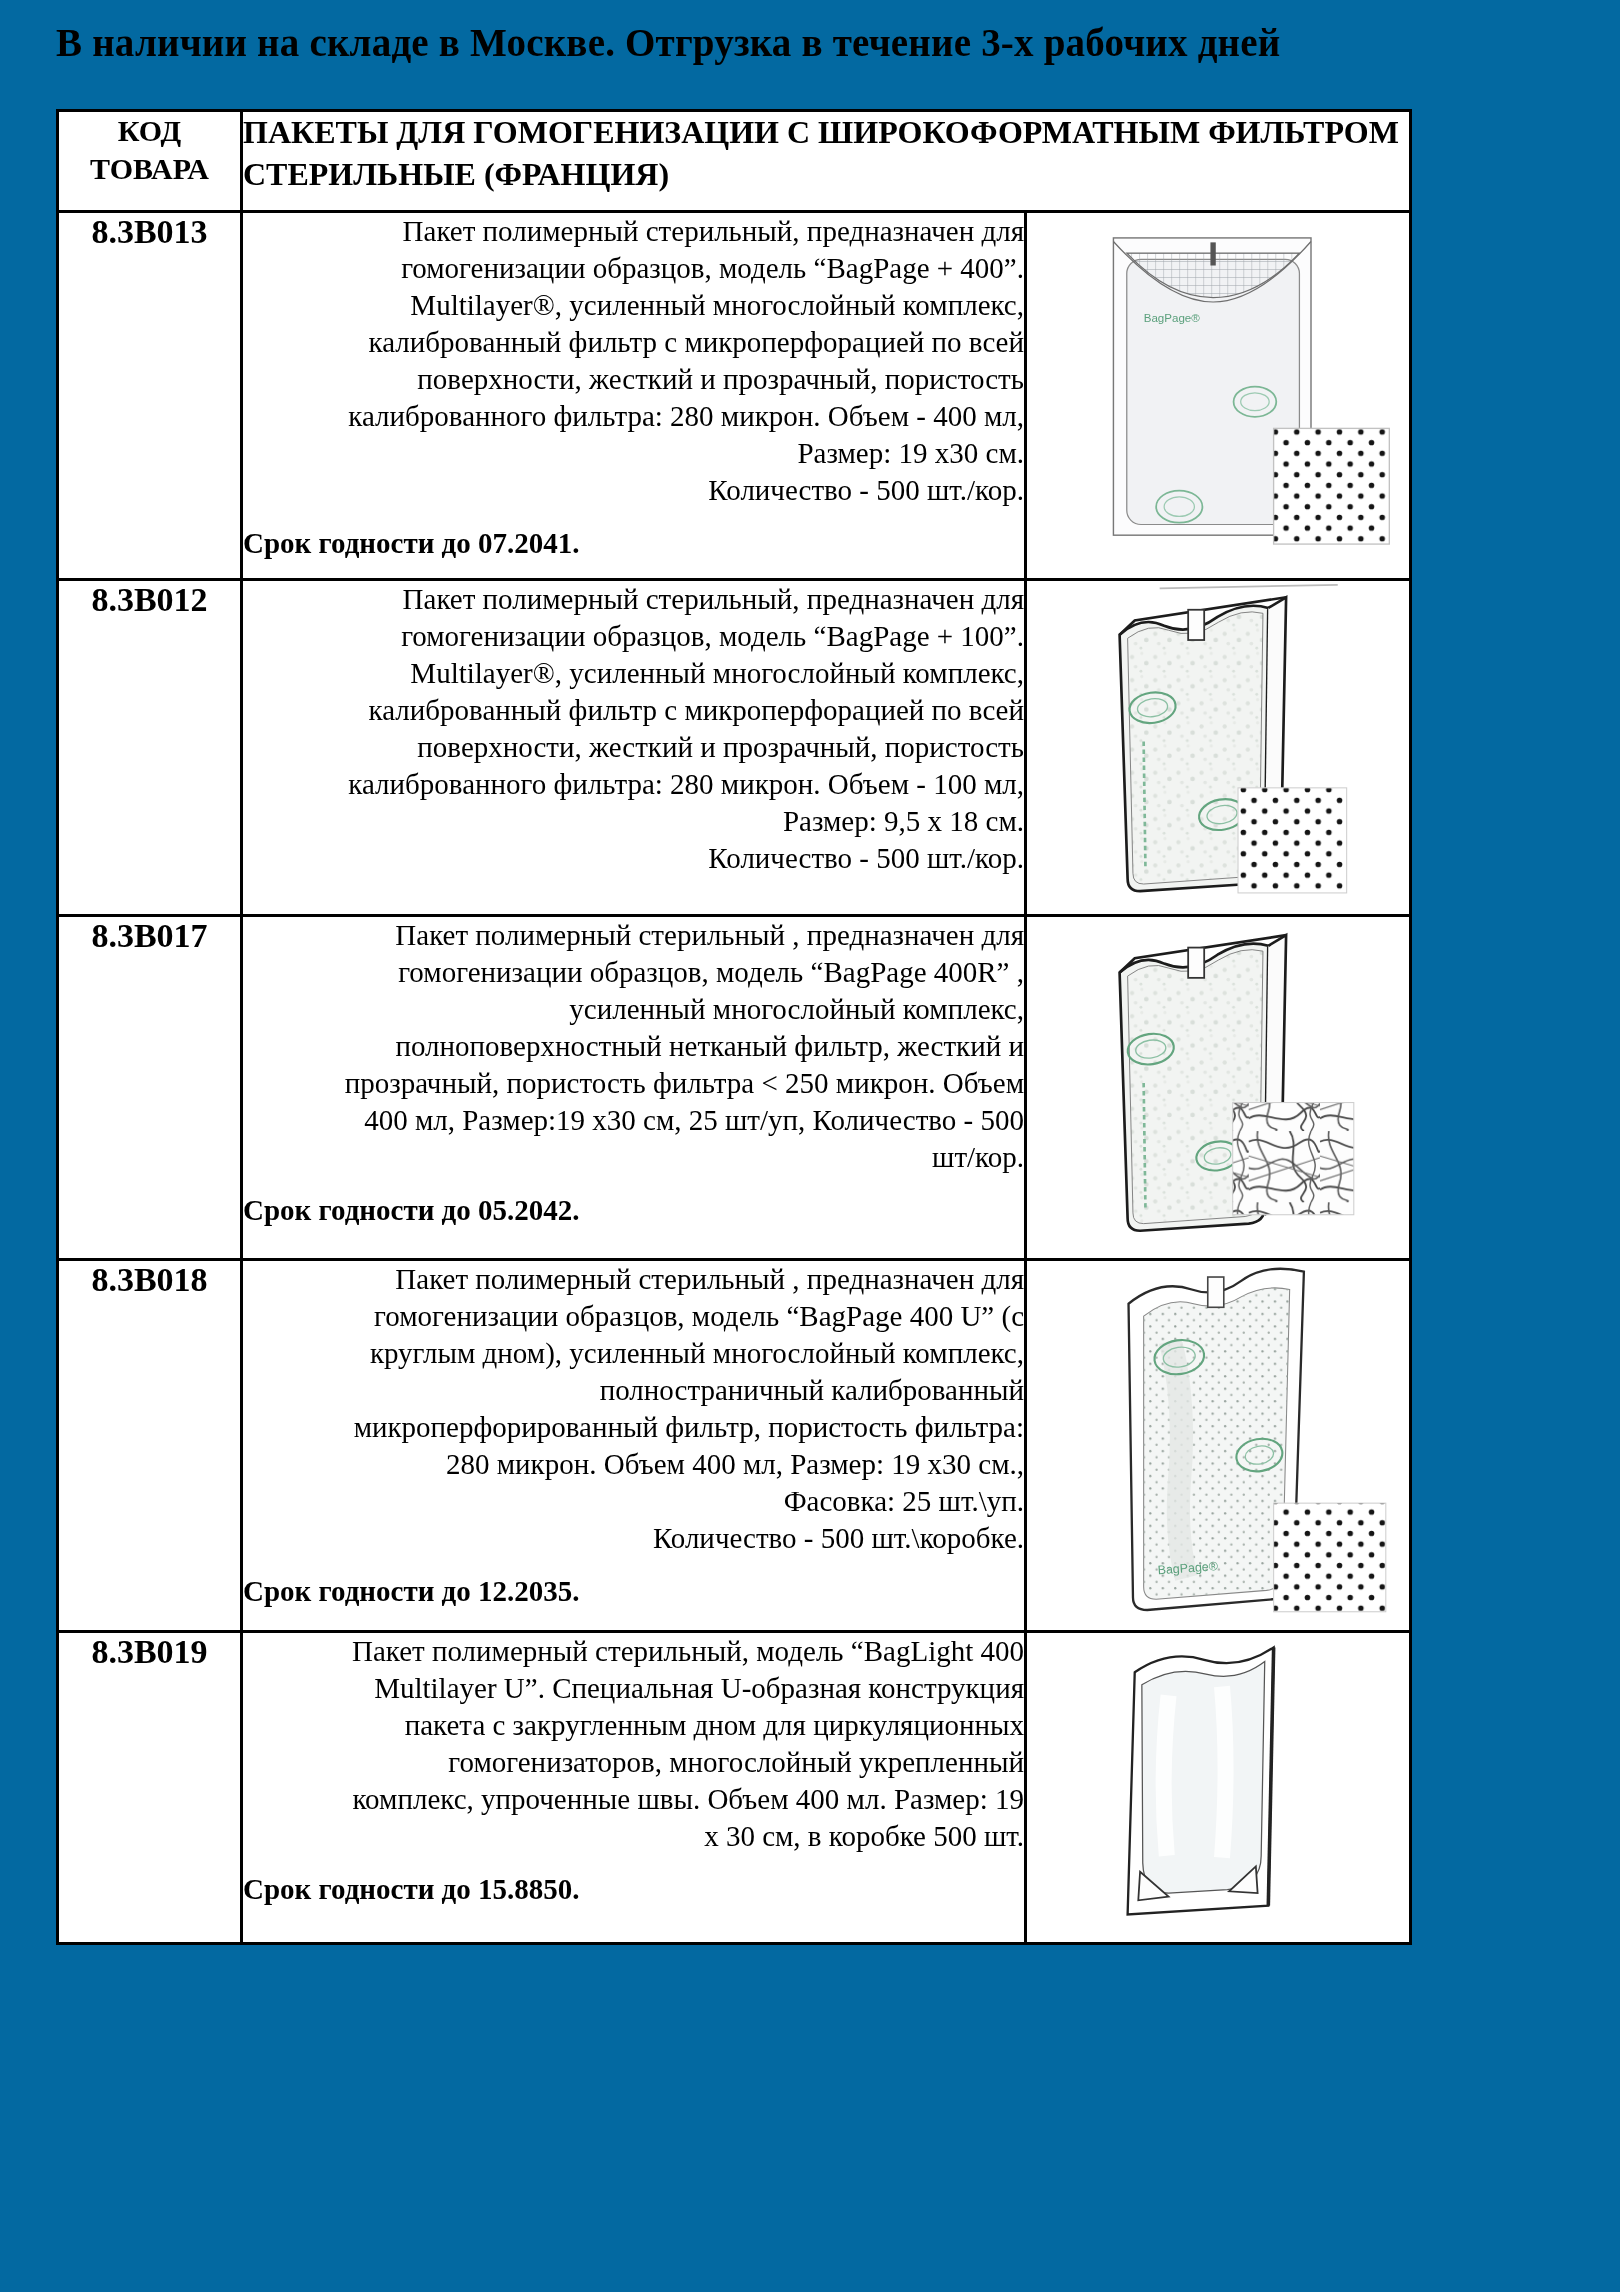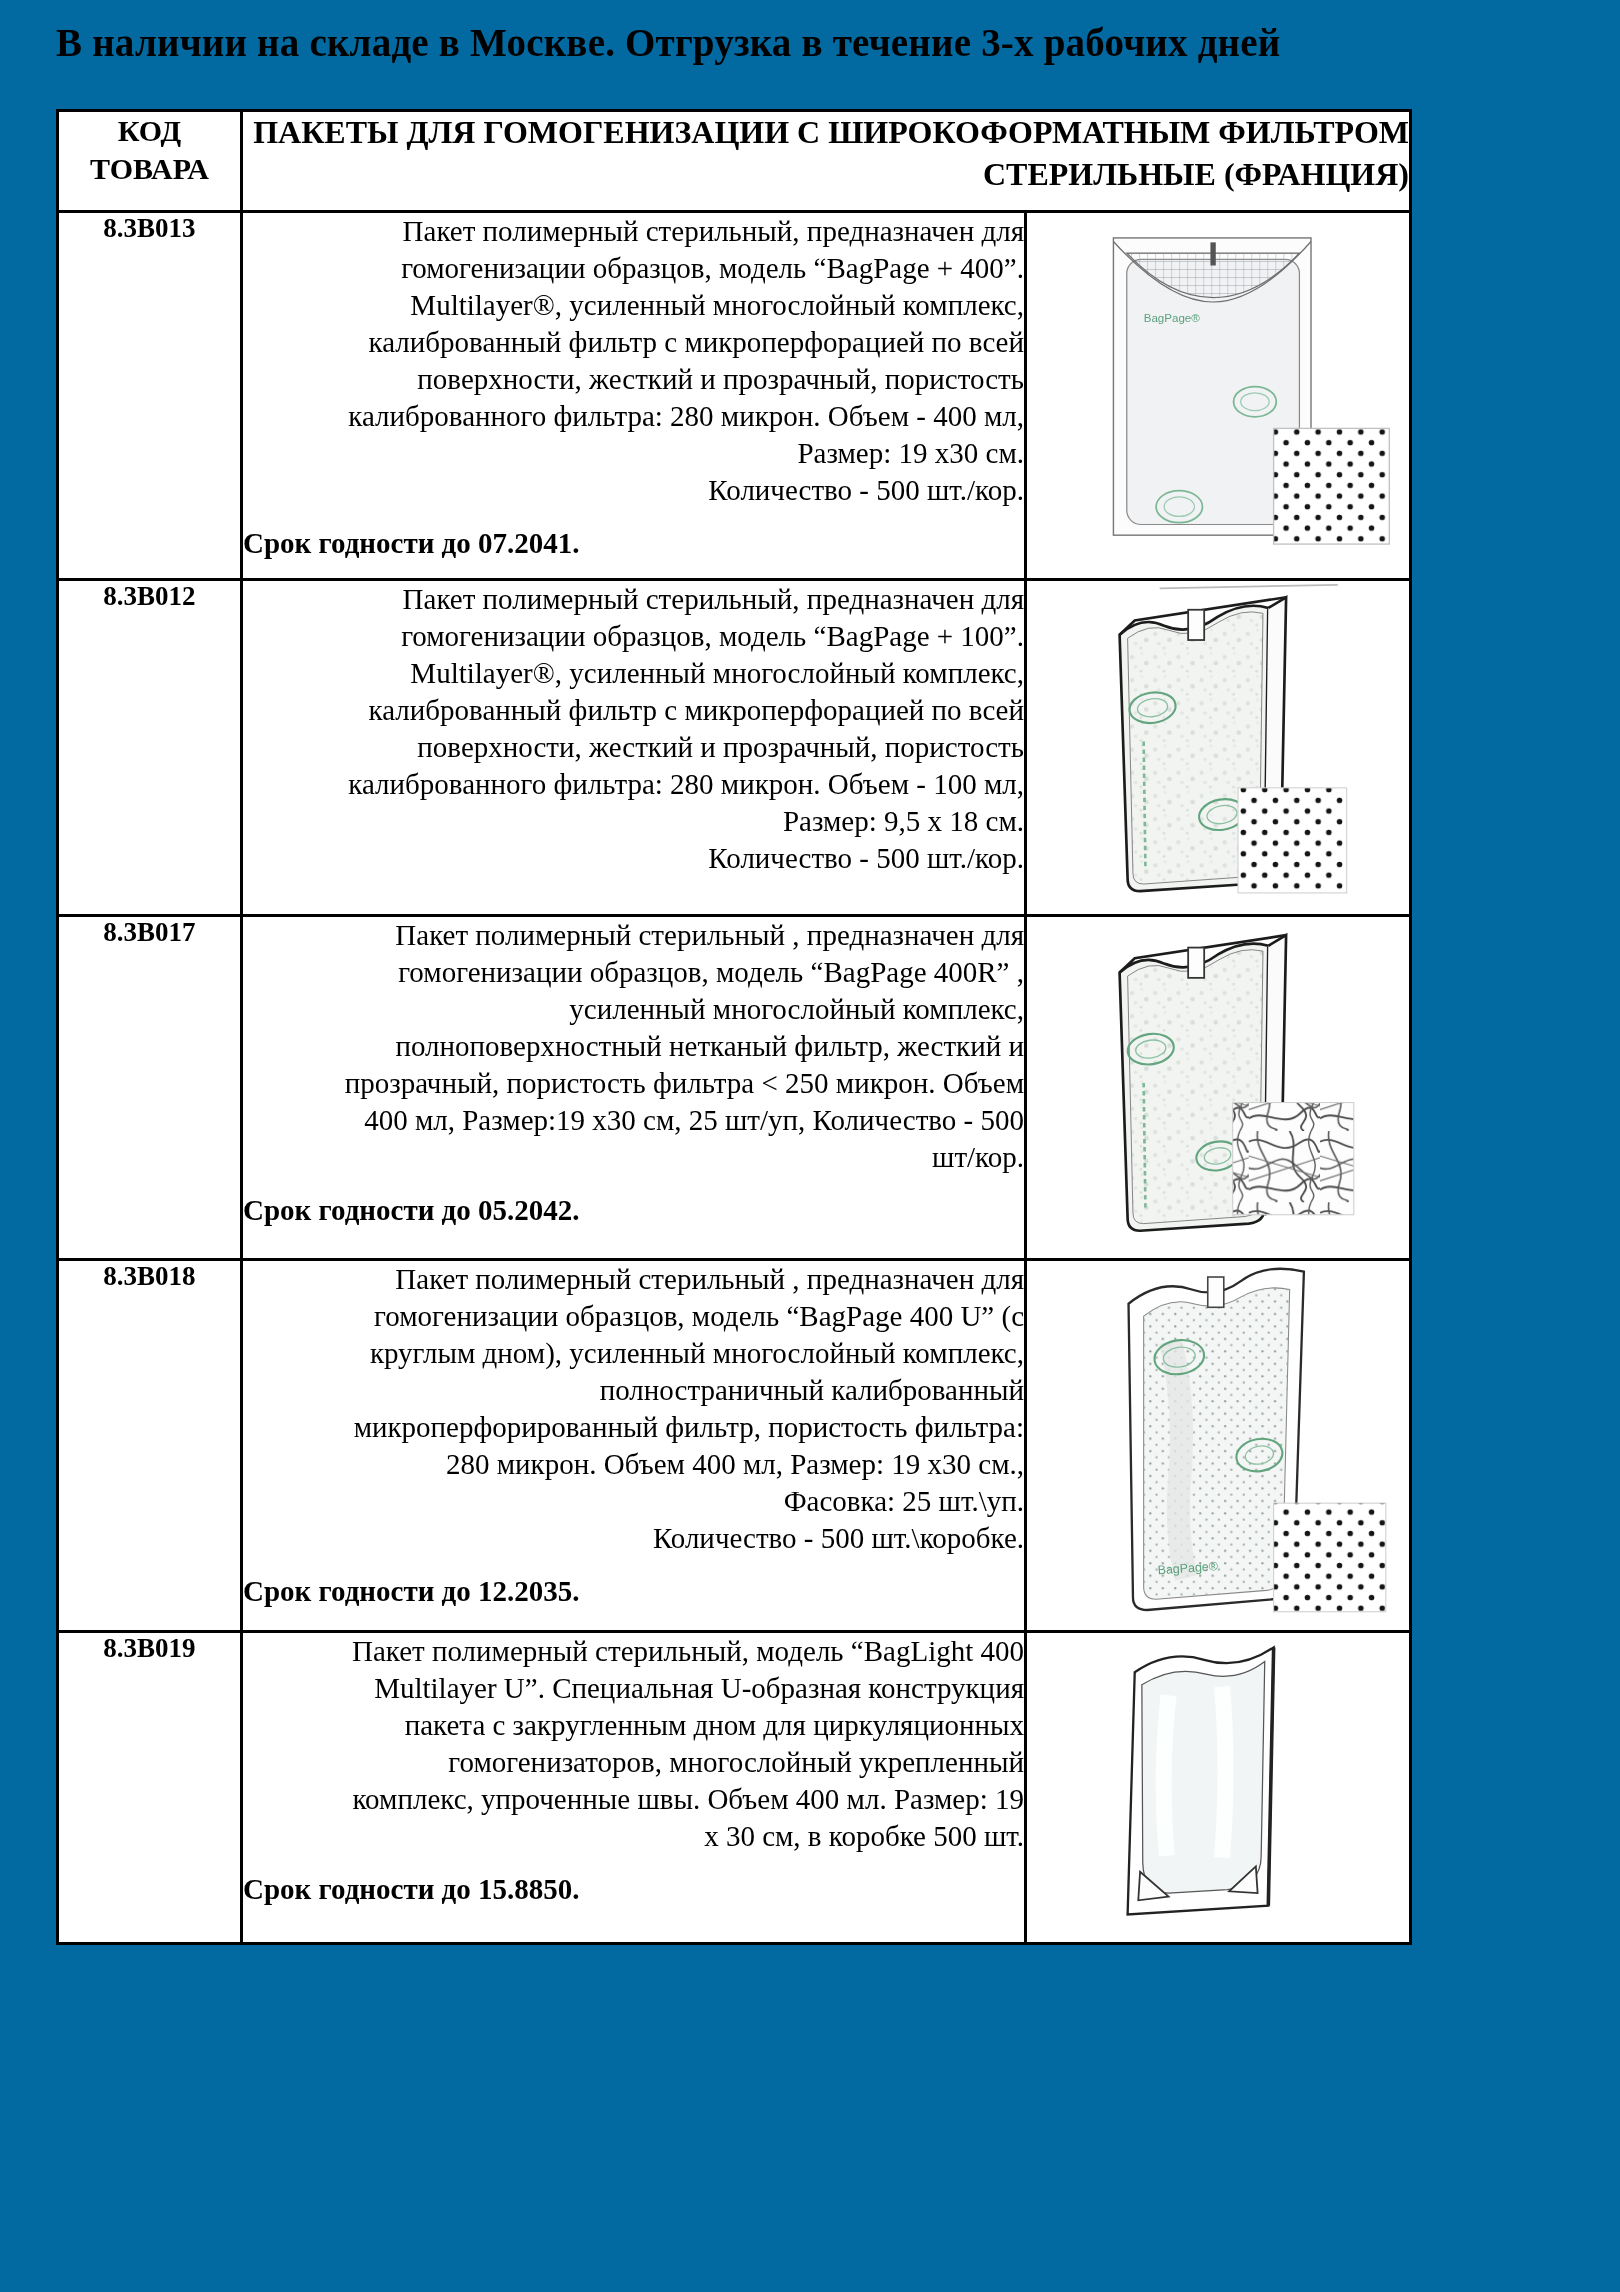--- a/index.html
+++ b/index.html
@@ -30,26 +30,26 @@
   }
   col.c-code{width:184px;}
   col.c-desc{width:784px;}
   col.c-img{width:385px;}
   th.hdr-code{
     height:98px;
     font-size:30px;font-weight:bold;text-align:center;vertical-align:middle;
     line-height:1.25;
   }
   th.hdr-products{
-    font-size:32px;font-weight:bold;text-align:right;vertical-align:middle;
+    font-size:32px;font-weight:bold;text-align:left;vertical-align:middle;
     line-height:1.3;padding:3.6px 27px;
   }
   td.code-cell{
     text-align:center;vertical-align:middle;
-    font-size:27px;font-weight:bold;
+    font-size:34px;font-weight:bold;
   }
   td.desc-cell{
     padding:7.1px 5.3px 5.3px 9px;
   }
   .desc{
     font-size:29px;line-height:37px;
     white-space:pre-line;
     text-align:right;
   }
   .expiry{

